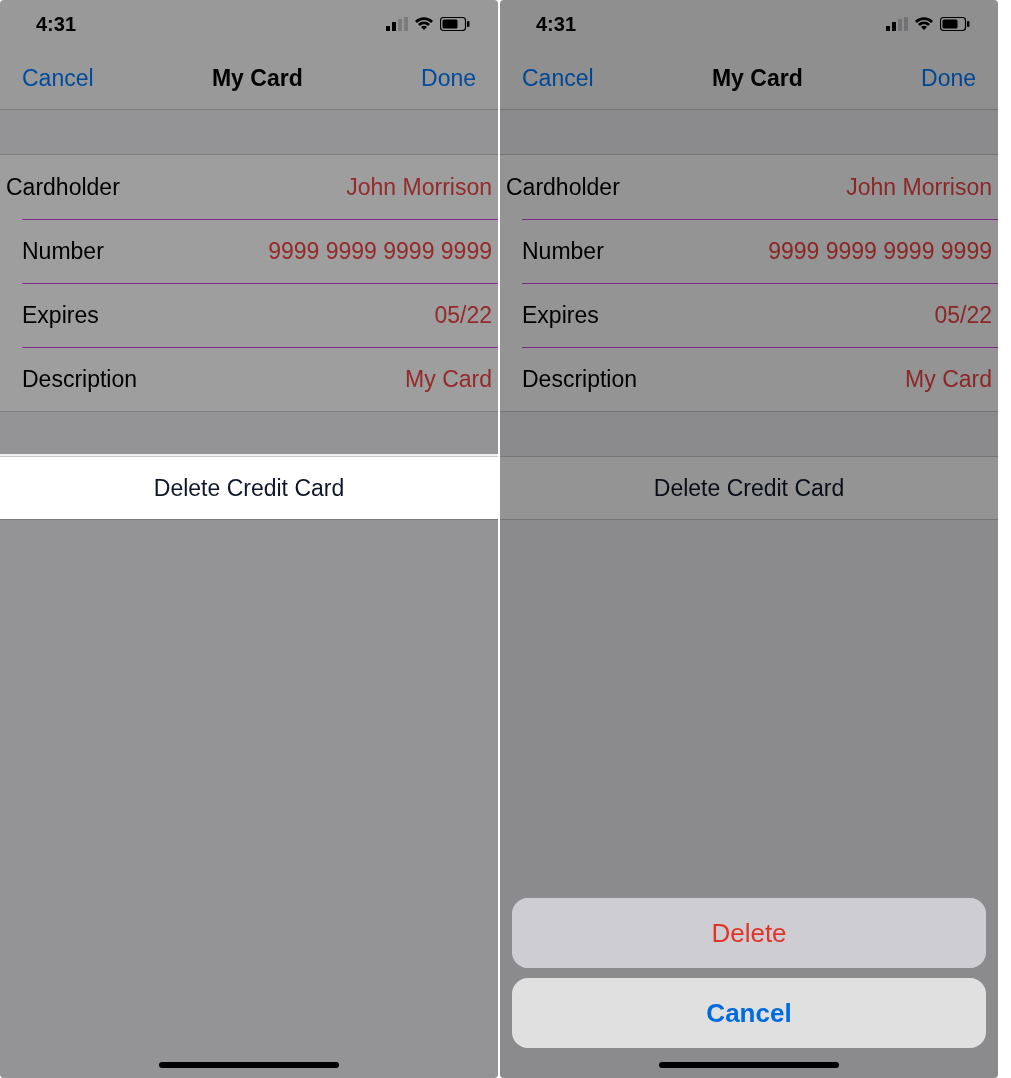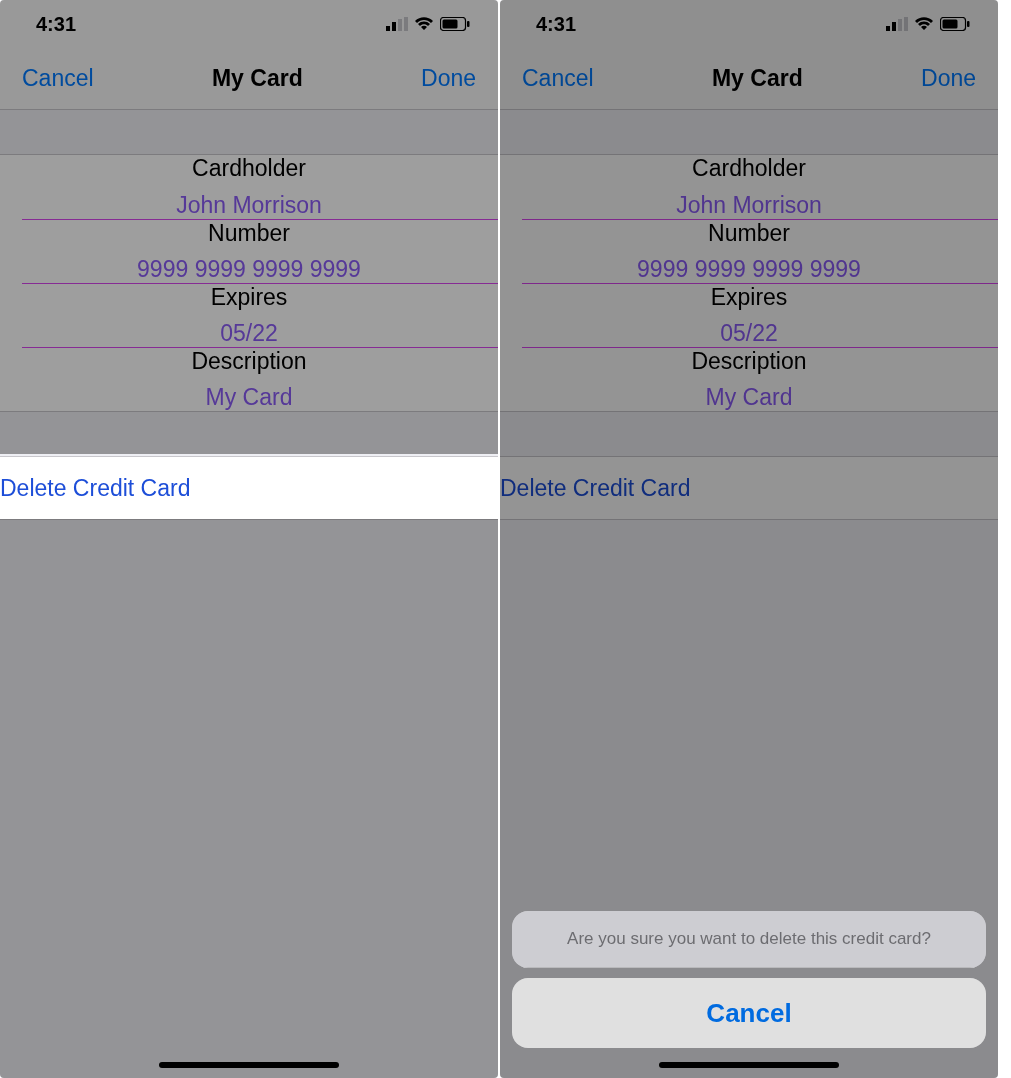--- a/index.html
+++ b/index.html
@@ -63,38 +63,37 @@
   .form-group {
     background: #fff;
     border-top: 1px solid #c8c7cc;
     border-bottom: 1px solid #c8c7cc;
   }
   .row {
     height: 64px;
     display: flex;
     justify-content: space-between;
     align-items: center;
-    padding: 0 22px;
+    padding: 0 6px;
     font-size: 23px;
-    flex-direction: column;
   }
   .row + .row { border-top: 1px solid #d946ef; margin-left: 22px; padding-left: 0; }
   .row-label { color: #000; }
-  .row-value { color: #8b5cf6; }
+  .row-value { color: #ef4444; }
 
   .delete-cell {
     background: #fff;
     border-top: 1px solid #c8c7cc;
     border-bottom: 1px solid #c8c7cc;
     height: 64px;
     display: flex;
     align-items: center;
-    justify-content: flex-start;
+    justify-content: center;
     font-size: 23px;
-    color: #1d4ed8;
+    color: #0f172a;
   }
   .below { flex: 1; background: #efeff4; }
 
   .home-indicator {
     position: absolute;
     bottom: 10px;
     left: 50%;
     transform: translateX(-50%);
     width: 180px;
     height: 6px;
@@ -296,21 +295,23 @@
     </div>
 
     <div class="below"></div>
 
     <div class="home-indicator"></div>
 
     <div class="dim-overlay"></div>
 
     <div class="action-sheet">
       <div class="sheet-group" style="position:relative;">
-        <div class="sheet-msg">Are you sure you want to delete this credit card?</div>
+        <div class="sheet-btn sheet-destructive">
+          <span>Delete</span>
+        </div>
         <div class="sheet-dim"></div>
       </div>
       <div class="sheet-cancel-group" style="position:relative;">
         <div class="sheet-cancel">
           <span>Cancel</span>
         </div>
         <div class="sheet-dim"></div>
       </div>
     </div>
 

